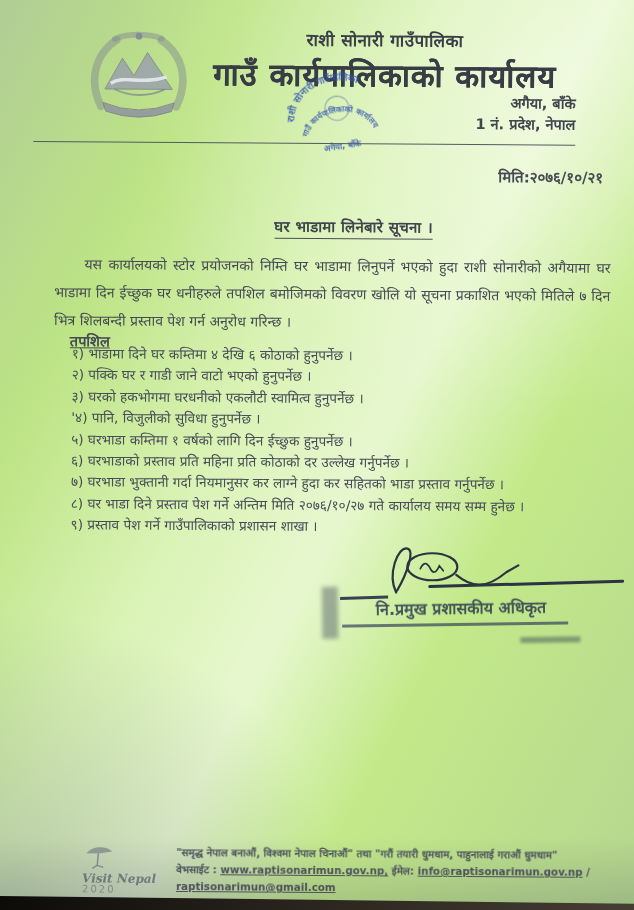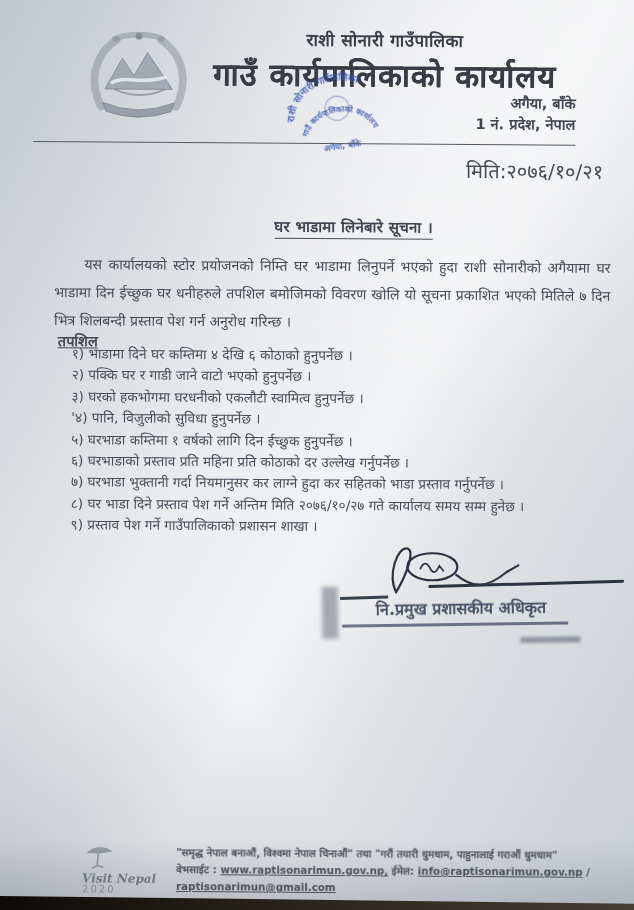--- a/index.html
+++ b/index.html
@@ -1,18 +1,18 @@
 <!DOCTYPE html>
 <html><head>
 <meta charset="utf-8">
 <style>
   html,body{margin:0;padding:0;background:#222;}
   .viewport{
     position:relative;width:634px;height:910px;overflow:hidden;
-    background:#e5e5e5;
+    background:#bef264;
     font-family:"DejaVu Sans",sans-serif;
     color:#42474f;
   }
   
   .light-band{
     position:absolute;inset:0;pointer-events:none;z-index:1;
     background:
       linear-gradient(118deg,
         rgba(164,175,190,.55) 0%,
         rgba(186,196,209,.30) 22%,
@@ -37,27 +37,27 @@
 
   
   .emblem{position:absolute;left:86px;top:28px;}
   .lh-titles{position:absolute;left:150px;top:26px;width:470px;text-align:center;}
   .lh-muni{font-size:17px;font-weight:bold;color:#3a3e47;letter-spacing:.5px;}
   .lh-office{font-size:31px;font-weight:bold;color:#383c45;margin-top:2px;letter-spacing:1px;text-shadow:0 0 .6px #3a3e47;}
   .blue-stamp{position:absolute;left:272px;top:58px;opacity:.82;filter:blur(.3px);transform:rotate(-9deg);}
   .lh-address{position:absolute;right:58px;top:90px;text-align:right;font-size:14.5px;font-weight:bold;color:#41454e;line-height:21px;}
   .rule{position:absolute;left:34px;right:58px;top:141px;height:0;border-top:1.6px solid #555a63;}
   .refs{position:absolute;left:86px;top:147px;font-size:14px;font-weight:bold;color:#474b54;line-height:23px;}
-  .dateline{position:absolute;right:30px;top:154px;font-size:20px;font-weight:normal;color:#474b54;}
+  .dateline{position:absolute;right:30px;top:163px;font-size:15px;font-weight:bold;color:#474b54;}
 
   
   .subject{position:absolute;left:0;width:710px;top:214px;text-align:center;}
   .subject span{font-size:15px;font-weight:bold;color:#40444d;border-bottom:1.5px solid #4a4e57;padding-bottom:2px;letter-spacing:.3px;}
   .para{position:absolute;left:56px;right:22px;top:250px;font-size:14px;line-height:28px;color:#454a54;text-indent:30px;text-align:justify;}
-  .details-label{position:absolute;left:60px;top:330px;font-size:14.5px;font-weight:bold;color:#454a54;text-decoration:underline;}
+  .details-label{position:absolute;left:72px;top:330px;font-size:14.5px;font-weight:bold;color:#454a54;text-decoration:underline;}
   .items{position:absolute;left:74px;right:20px;top:343px;list-style:none;margin:0;padding:0;}
   .items li{font-size:13.6px;line-height:21.4px;color:#474c56;white-space:nowrap;}
 
   
   .sig{position:absolute;left:370px;top:536px;}
   .sig-dash-long{position:absolute;left:432px;top:579px;width:196px;height:3px;background:#2c3342;transform:rotate(-2deg);border-radius:2px;}
   .sig-dash-short{position:absolute;left:344px;top:594px;width:48px;height:2.5px;background:#3a4150;transform:rotate(-2deg);}
   .ink-stamp{
     position:absolute;left:340px;top:596px;width:250px;
     font-size:16px;font-weight:bold;color:#2e3850;text-align:center;

